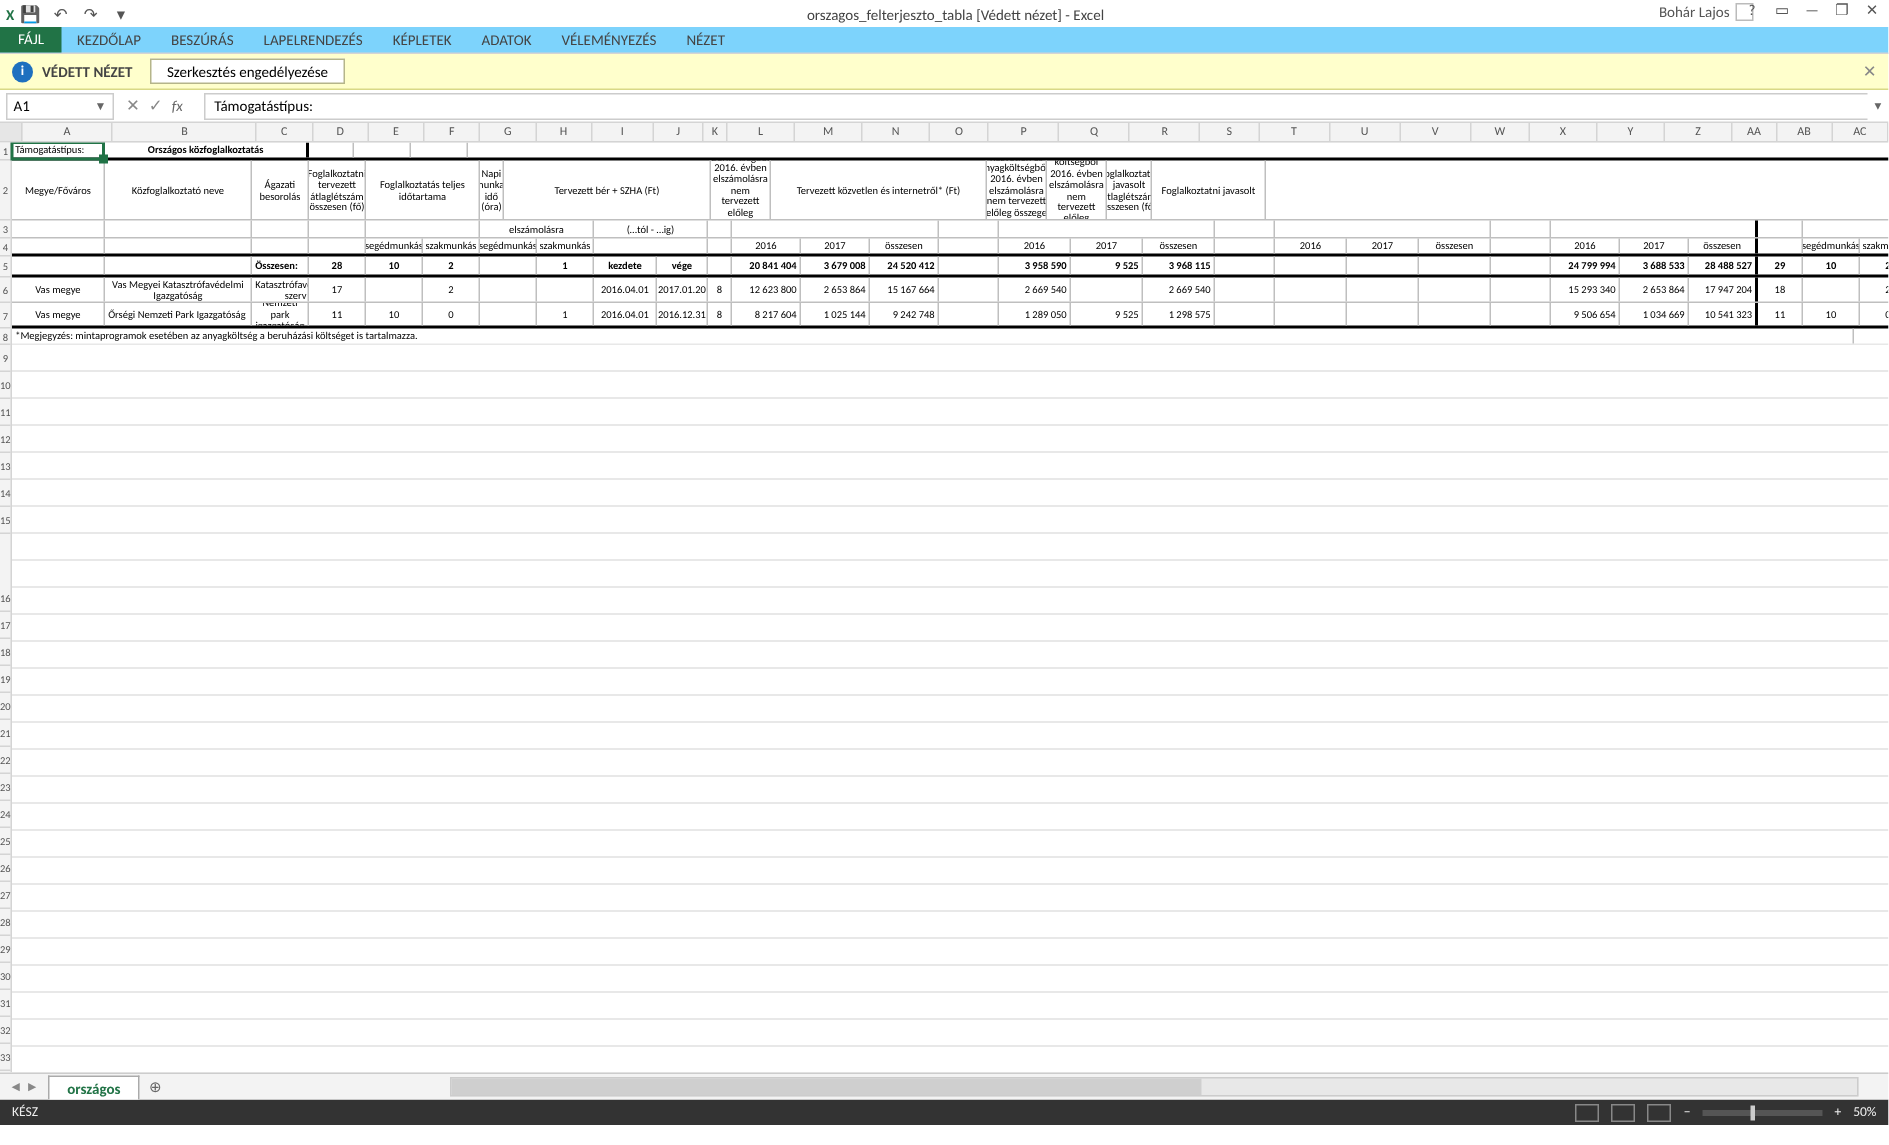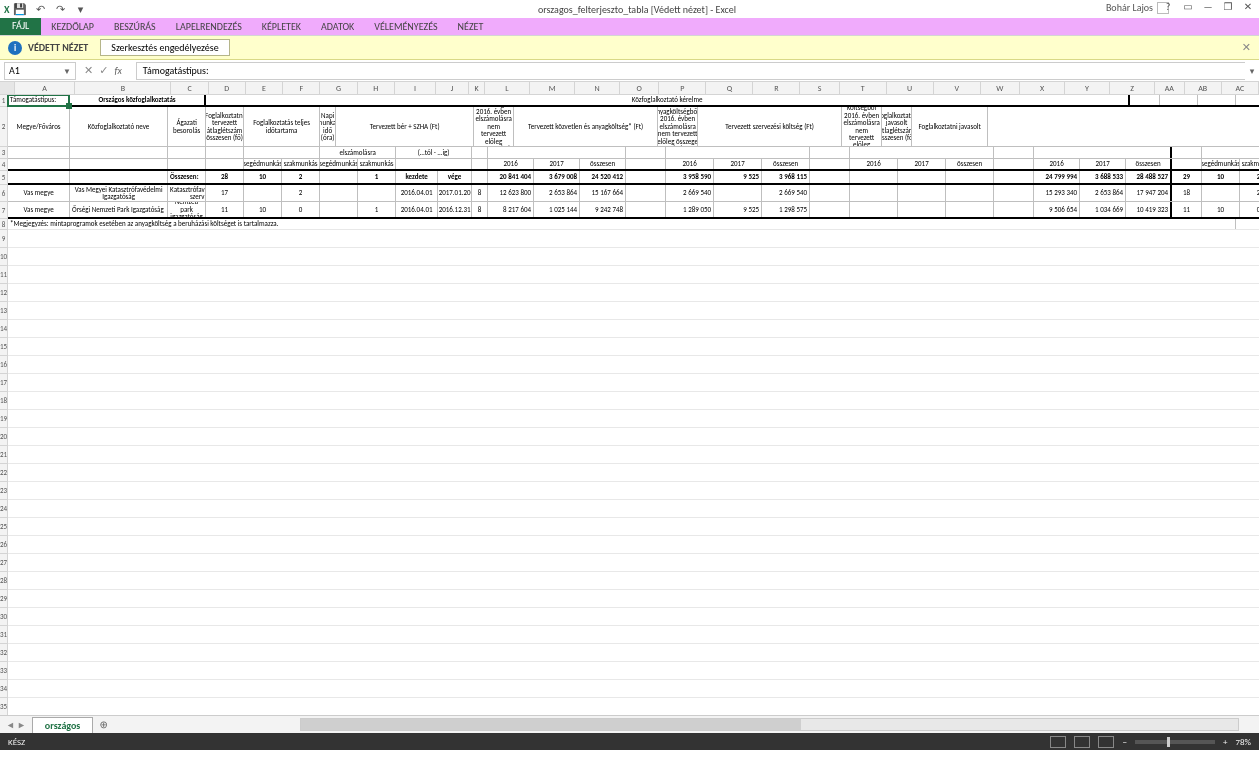--- a/index.html
+++ b/index.html
@@ -10,21 +10,21 @@
 .titlebar .left { display:flex; align-items:center; gap:4px; padding-left:4px; }
 .titlebar .qat { display:flex; gap:6px; align-items:center; }
 .titlebar .qat span { width:14px; text-align:center; color:#555; font-size:11px; cursor:default; }
 .titlebar .title { position:absolute; left:15px; right:0; text-align:center; pointer-events:none; font-size:10px; }
 .titlebar .winbtns { position:absolute; right:4px; top:0; display:flex; gap:6px; font-size:10px; }
 .titlebar .winbtns span { width:14px; text-align:center; color:#555; }
 .titlebar .user { position:absolute; right:90px; top:1px; font-size:10px; color:#555; display:flex; align-items:center; gap:4px; }
 .titlebar .user .avatar { width:12px; height:12px; border:1px solid #bbb; display:inline-block; }
 
 
-.ribbon-tabs { height: 18px; background:#f0abfc; display:flex; align-items:flex-end; font-size:10px; border-bottom:1px solid #d4d4d4; }
+.ribbon-tabs { height: 18px; background:#7dd3fc; display:flex; align-items:flex-end; font-size:10px; border-bottom:1px solid #d4d4d4; }
 .ribbon-tabs .tab { padding:2px 10px; color:#444; cursor:pointer; }
 .ribbon-tabs .tab.file { background:#217346; color:#fff; padding:3px 12px; }
 
 
 .msgbar { height:24px; background:#ffffcc; border-bottom:1px solid #d9d986; display:flex; align-items:center; font-size:10px; color:#444; padding:0 8px; gap:6px; }
 .msgbar .shield { width:14px; height:14px; background:#1e70bf; border-radius:50%; color:#fff; display:flex; align-items:center; justify-content:center; font-size:9px; font-weight:bold; }
 .msgbar .caption { font-weight:bold; }
 .msgbar button { font-size:10px; padding:1px 10px; background:#fff; border:1px solid #b5b58a; cursor:pointer; margin-left:6px; }
 .msgbar .close { margin-left:auto; color:#888; font-size:11px; cursor:pointer; }
 
@@ -188,21 +188,21 @@
       <div style="height: 17px;">6</div>
       <div style="height: 17px;">7</div>
       <div style="height: 11px;">8</div>
       <div style="height: 18px;">9</div>
       <div style="height: 18px;">10</div>
       <div style="height: 18px;">11</div>
       <div style="height: 18px;">12</div>
       <div style="height: 18px;">13</div>
       <div style="height: 18px;">14</div>
       <div style="height: 18px;">15</div>
-      <div style="height: 18px;">16</div>
+      <div style="height: 18px; margin-top: 34px;">16</div>
       <div style="height: 18px;">17</div>
       <div style="height: 18px;">18</div>
       <div style="height: 18px;">19</div>
       <div style="height: 18px;">20</div>
       <div style="height: 18px;">21</div>
       <div style="height: 18px;">22</div>
       <div style="height: 18px;">23</div>
       <div style="height: 18px;">24</div>
       <div style="height: 18px;">25</div>
       <div style="height: 18px;">26</div>
@@ -214,38 +214,36 @@
       <div style="height: 18px;">32</div>
       <div style="height: 18px;">33</div>
       <div style="height: 18px;">34</div>
       <div style="height: 18px;">35</div>
     </div>
   <div class="cells" id="cells">
 
     <div class="trow thick" style="height:12px">
       <div class="c l" style="width:62px">Támogatástípus:</div>
       <div class="c vthick" style="width:136px;font-weight:bold">Országos közfoglalkoztatás</div>
-      <div class="c vthick" style="width:924px">Közfoglalkoztató kérelme</div>
       <div class="c" style="width:30px"></div>
       <div class="c" style="width:38px"></div>
       <div class="c" style="width:38px"></div>
     </div>
 
     <div class="trow" style="height:40px">
       <div class="c" style="width:62px">Megye/Főváros</div>
       <div class="c" style="width:98px">Közfoglalkoztató neve</div>
       <div class="c" style="width:38px">Ágazati besorolás</div>
       <div class="c" style="width:38px">Foglalkoztatni tervezett átlaglétszám összesen (fő)</div>
       <div class="c" style="width:76px">Foglalkoztatás teljes időtartama</div>
       <div class="c" style="width:16px">Napi munka-idő (óra)</div>
       <div class="c" style="width:138px">Tervezett bér + SZHA (Ft)</div>
       <div class="c" style="width:40px">Bérköltségből 2016. évben elszámolásra nem tervezett előleg összege (Ft)</div>
-      <div class="c" style="width:144px">Tervezett közvetlen és anyagköltség* (Ft)</div>
+      <div class="c" style="width:144px">Tervezett közvetlen és internetről* (Ft)</div>
       <div class="c" style="width:40px">Közvetlen és anyagköltségből* 2016. évben elszámolásra nem tervezett előleg összege (Ft)</div>
-      <div class="c" style="width:144px">Tervezett szervezési költség (Ft)</div>
       <div class="c" style="width:40px">Szervezési költségből 2016. évben elszámolásra nem tervezett előleg összege (Ft)</div>
       <div class="c" style="width:30px">Foglalkoztatni javasolt átlaglétszám összesen (fő)</div>
       <div class="c" style="width:76px">Foglalkoztatni javasolt</div>
     </div>
 
     <div class="trow" style="height:12px">
       <div class="c" style="width:62px"></div>
       <div class="c" style="width:98px"></div>
       <div class="c" style="width:38px"></div>
       <div class="c" style="width:38px"></div>
@@ -378,21 +376,21 @@
       <div class="c r" style="width:48px">1 289 050</div>
       <div class="c r" style="width:48px">9 525</div>
       <div class="c r" style="width:48px">1 298 575</div>
       <div class="c" style="width:40px"></div>
       <div class="c" style="width:48px"></div>
       <div class="c" style="width:48px"></div>
       <div class="c" style="width:48px"></div>
       <div class="c" style="width:40px"></div>
       <div class="c r" style="width:46px">9 506 654</div>
       <div class="c r" style="width:46px">1 034 669</div>
-      <div class="c r vthick" style="width:46px">10 419 323</div>
+      <div class="c r vthick" style="width:46px">10 541 323</div>
       <div class="c" style="width:30px">11</div>
       <div class="c" style="width:38px">10</div>
       <div class="c" style="width:38px">0</div>
     </div>
 
     <div class="trow" style="height:11px;border-bottom:1px solid #e8e8e8">
       <div class="c l" style="width:1228px;font-size:7px">*Megjegyzés: mintaprogramok esetében az anyagköltség a beruházási költséget is tartalmazza.</div>
     </div>
 
     <div class="emptygrid" style="top:135px; bottom:0;"></div>
@@ -418,15 +416,15 @@
   <span>KÉSZ</span>
   <div class="right">
     <span class="vicon"></span>
     <span class="vicon"></span>
     <span class="vicon"></span>
     <span>−</span>
     <div class="slider">
         <div class="knob"></div>
       </div>
     <span>+</span>
-    <span>78%</span>
+    <span>50%</span>
   </div>
 </div>
 
 </body></html>

